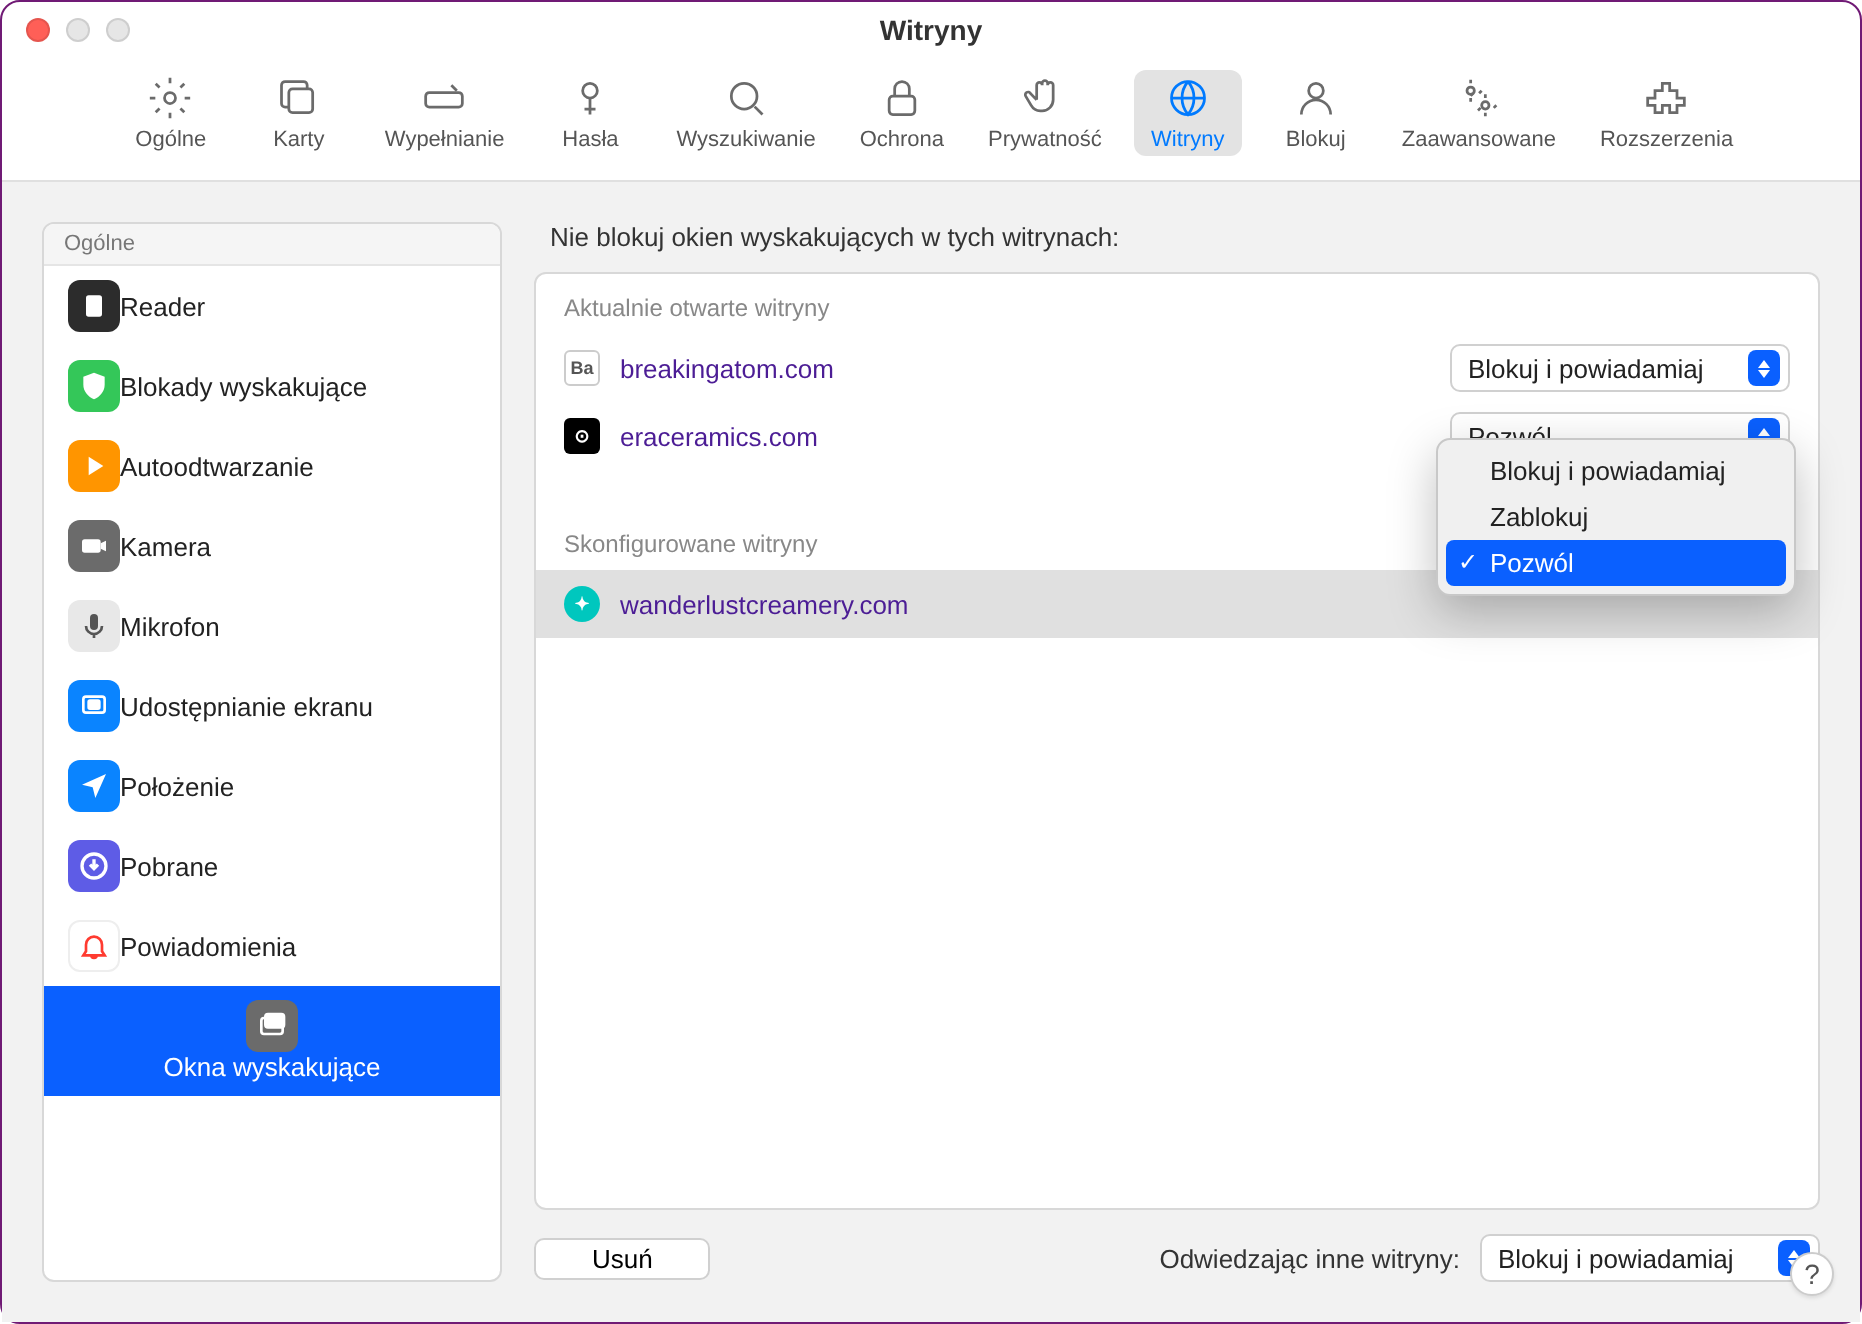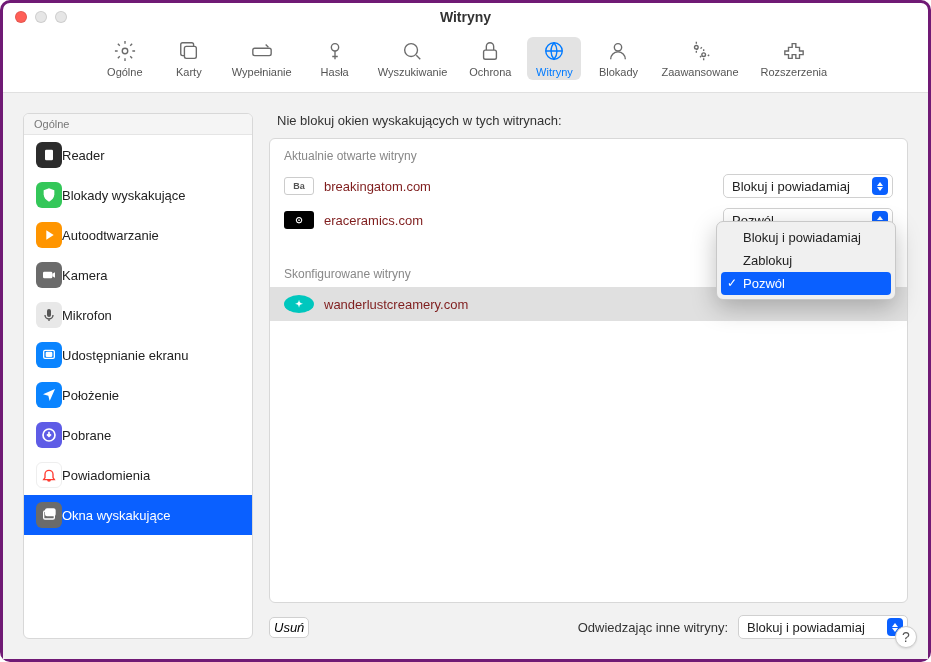--- a/index.html
+++ b/index.html
@@ -1,17 +1,17 @@
 <!DOCTYPE html>
 <html><head>
   <meta charset="utf-8">
   <style>
     * { margin: 0; padding: 0; box-sizing: border-box; font-family: -apple-system, BlinkMacSystemFont, "Segoe UI", Helvetica, Arial, sans-serif; }
     body { background: #fff; width: 931px; height: 662px; overflow: hidden; }
-    .window { width: 100%; height: 100%; display: flex; flex-direction: column; border: 3px solid #701a75; border-radius: 10px; background: #fff; }
+    .window { width: 100%; height: 100%; display: flex; flex-direction: column; border: 1px solid #701a75; border-radius: 10px; background: #fff; }
     
     .titlebar { height: 28px; display: flex; align-items: center; padding: 0 12px; position: relative; }
     .traffic-lights { display: flex; gap: 8px; }
     .light { width: 12px; height: 12px; border-radius: 50%; }
     .light.red { background: #ff5f57; border: 0.5px solid rgba(0,0,0,0.1); }
     .light.yellow { background: #e6e6e6; border: 0.5px solid rgba(0,0,0,0.1); }
     .light.green { background: #e6e6e6; border: 0.5px solid rgba(0,0,0,0.1); }
     .window-title { position: absolute; left: 50%; transform: translateX(-50%); font-size: 14px; font-weight: 600; color: #333; }
     
     .toolbar { display: flex; justify-content: center; gap: 10px; padding: 6px 10px 12px; border-bottom: 1px solid #e0e0e0; }
@@ -22,45 +22,45 @@
     .toolbar-icon { width: 24px; height: 24px; color: #6b6b6b; display: flex; align-items: center; justify-content: center; }
     .toolbar-icon svg { width: 22px; height: 22px; }
     .toolbar-label { font-size: 11px; color: #555; white-space: nowrap; }
     
     .content { flex: 1; display: flex; padding: 20px; gap: 16px; background: #f2f2f2; overflow: hidden; }
     
     .sidebar { width: 230px; background: #fff; border: 1px solid #d8d8d8; border-radius: 6px; overflow: hidden; display: flex; flex-direction: column; }
     .sidebar-header { font-size: 11px; color: #777; padding: 4px 10px 4px; background: #f5f5f5; border-bottom: 1px solid #e5e5e5; }
     .sidebar-list { flex: 1; overflow-y: auto; }
     .sidebar-item { display: flex; align-items: center; gap: 0; padding: 7px 12px; font-size: 13px; color: #222; cursor: default; }
-    .sidebar-item.selected { background: #0a60ff; color: #fff; }
+    .sidebar-item.selected { background: #0a60ff; color: #fff; flex-direction: column; }
     .sidebar-icon { width: 26px; height: 26px; border-radius: 6px; display: flex; align-items: center; justify-content: center; flex-shrink: 0; }
     .sidebar-icon svg { width: 16px; height: 16px; }
     
     .main { flex: 1; display: flex; flex-direction: column; }
     .main-title { font-size: 13px; color: #333; padding: 0 0 10px 8px; }
     .site-box { flex: 1; background: #fff; border: 1px solid #d8d8d8; border-radius: 6px; overflow: hidden; position: relative; }
     .section-header { font-size: 12px; color: #888; padding: 10px 14px 6px; }
     .site-row { display: flex; align-items: center; padding: 5px 14px; gap: 10px; }
     .site-row.selected { background: #e0e0e0; }
-    .site-favicon { width: 30px; height: 18px; border-radius: 3px; display: flex; align-items: center; justify-content: center; font-size: 9px; font-weight: bold; flex-shrink: 0; }
-    .site-name { flex: 1; font-size: 13px; color: #7f1d1d; }
+    .site-favicon { width: 18px; height: 18px; border-radius: 3px; display: flex; align-items: center; justify-content: center; font-size: 9px; font-weight: bold; flex-shrink: 0; }
+    .site-name { flex: 1; font-size: 13px; color: #4c1d95; }
     .site-select { position: relative; }
     .select-btn { display: flex; align-items: center; justify-content: space-between; background: #fff; border: 1px solid #d0d0d0; border-radius: 5px; padding: 2px 4px 2px 8px; font-size: 13px; color: #222; min-width: 170px; cursor: default; }
     .select-arrows { width: 16px; height: 18px; background: #0a60ff; border-radius: 4px; display: flex; flex-direction: column; align-items: center; justify-content: center; gap: 1px; }
     .select-arrows::before { content: ''; border-left: 3.5px solid transparent; border-right: 3.5px solid transparent; border-bottom: 4px solid #fff; }
     .select-arrows::after { content: ''; border-left: 3.5px solid transparent; border-right: 3.5px solid transparent; border-top: 4px solid #fff; }
     
     .dropdown-menu { position: absolute; top: 270px; right: 40px; width: 180px; background: #f0f0f0; border: 1px solid #c8c8c8; border-radius: 7px; box-shadow: 0 8px 24px rgba(0,0,0,0.25); padding: 4px; z-index: 100; }
     .menu-item { padding: 4px 8px 4px 22px; font-size: 13px; color: #222; border-radius: 4px; position: relative; cursor: default; }
     .menu-item.highlighted { background: #0a60ff; color: #fff; }
     .menu-item.checked::before { content: '✓'; position: absolute; left: 6px; font-size: 12px; }
     
     .footer-row { display: flex; align-items: center; justify-content: space-between; padding-top: 12px; gap: 10px; }
-    .remove-btn { padding: 2px 4px; font-size: 13px; background: #fff; border: 1px solid #d0d0d0; border-radius: 5px; cursor: default; font-style: italic; }
+    .remove-btn { padding: 2px 28px; font-size: 13px; background: #fff; border: 1px solid #d0d0d0; border-radius: 5px; cursor: default; }
     .footer-right { display: flex; align-items: center; gap: 10px; margin-left: 37px; }
     .footer-label { font-size: 13px; color: #333; }
     
     .help-btn { position: absolute; bottom: 14px; right: 14px; width: 22px; height: 22px; border-radius: 50%; background: #fff; border: 1px solid #ccc; display: flex; align-items: center; justify-content: center; font-size: 14px; color: #555; cursor: default; box-shadow: 0 1px 2px rgba(0,0,0,0.1);}
   </style>
 </head>
 <body>
 
 <div class="window">
 
@@ -121,37 +121,45 @@
     </div>
     <div class="toolbar-item">
       <span class="toolbar-icon">
           <svg viewBox="0 0 24 24" fill="none" stroke="currentColor" stroke-width="1.5">
             <rect x="5" y="11" width="14" height="10" rx="2"></rect>
             <path d="M8 11V7a4 4 0 0 1 8 0v4"></path>
           </svg>
         </span>
       <span class="toolbar-label">Ochrona</span>
     </div>
+    <div class="toolbar-item">
+      <span class="toolbar-icon">
+          <svg viewBox="0 0 24 24" fill="none" stroke="currentColor" stroke-width="1.5">
+            <path d="M8 13V5a1.5 1.5 0 0 1 3 0m0 0V4a1.5 1.5 0 0 1 3 0v1m0 0a1.5 1.5 0 0 1 3 0v8a6 6 0 0 1-6 6h-1a6 6 0 0 1-5-3l-3-5a1.5 1.5 0 0 1 2.6-1.5L8 13"></path>
+          </svg>
+        </span>
+      <span class="toolbar-label">Prywatność</span>
+    </div>
     <div class="toolbar-item active">
       <span class="toolbar-icon">
           <svg viewBox="0 0 24 24" fill="none" stroke="currentColor" stroke-width="1.5">
             <circle cx="12" cy="12" r="9"></circle>
             <path d="M3 12h18M12 3a14 14 0 0 1 0 18 14 14 0 0 1 0-18"></path>
           </svg>
         </span>
       <span class="toolbar-label">Witryny</span>
     </div>
     <div class="toolbar-item">
       <span class="toolbar-icon">
           <svg viewBox="0 0 24 24" fill="none" stroke="currentColor" stroke-width="1.5">
             <circle cx="12" cy="8" r="4"></circle>
             <path d="M4 21a8 8 0 0 1 16 0"></path>
           </svg>
         </span>
-      <span class="toolbar-label">Blokady</span>
+      <span class="toolbar-label">Blokuj</span>
     </div>
     <div class="toolbar-item">
       <span class="toolbar-icon">
           <svg viewBox="0 0 24 24" fill="none" stroke="currentColor" stroke-width="1.5">
             <circle cx="8" cy="8" r="2"></circle>
             <circle cx="16" cy="16" r="2"></circle>
             <path d="M8 2v2m0 8v2m6-6-1.4 1.4M9.4 9.4 8 10.8M16 10v2m0 8v2m6-6-1.4 1.4m-7.2 0L12 18.8"></path>
           </svg>
         </span>
       <span class="toolbar-label">Zaawansowane</span>

